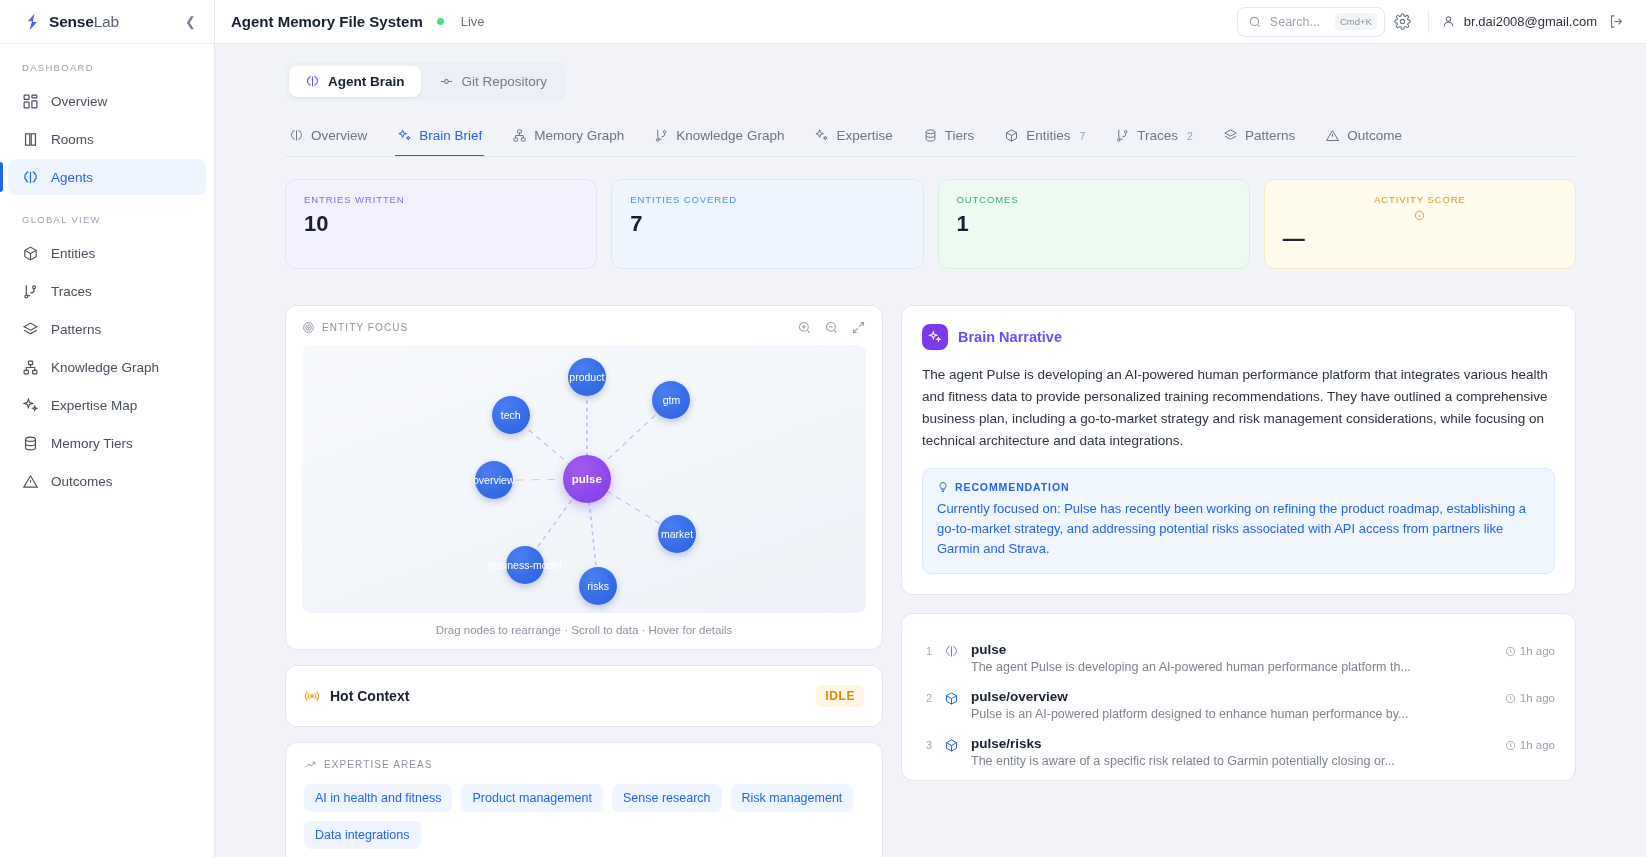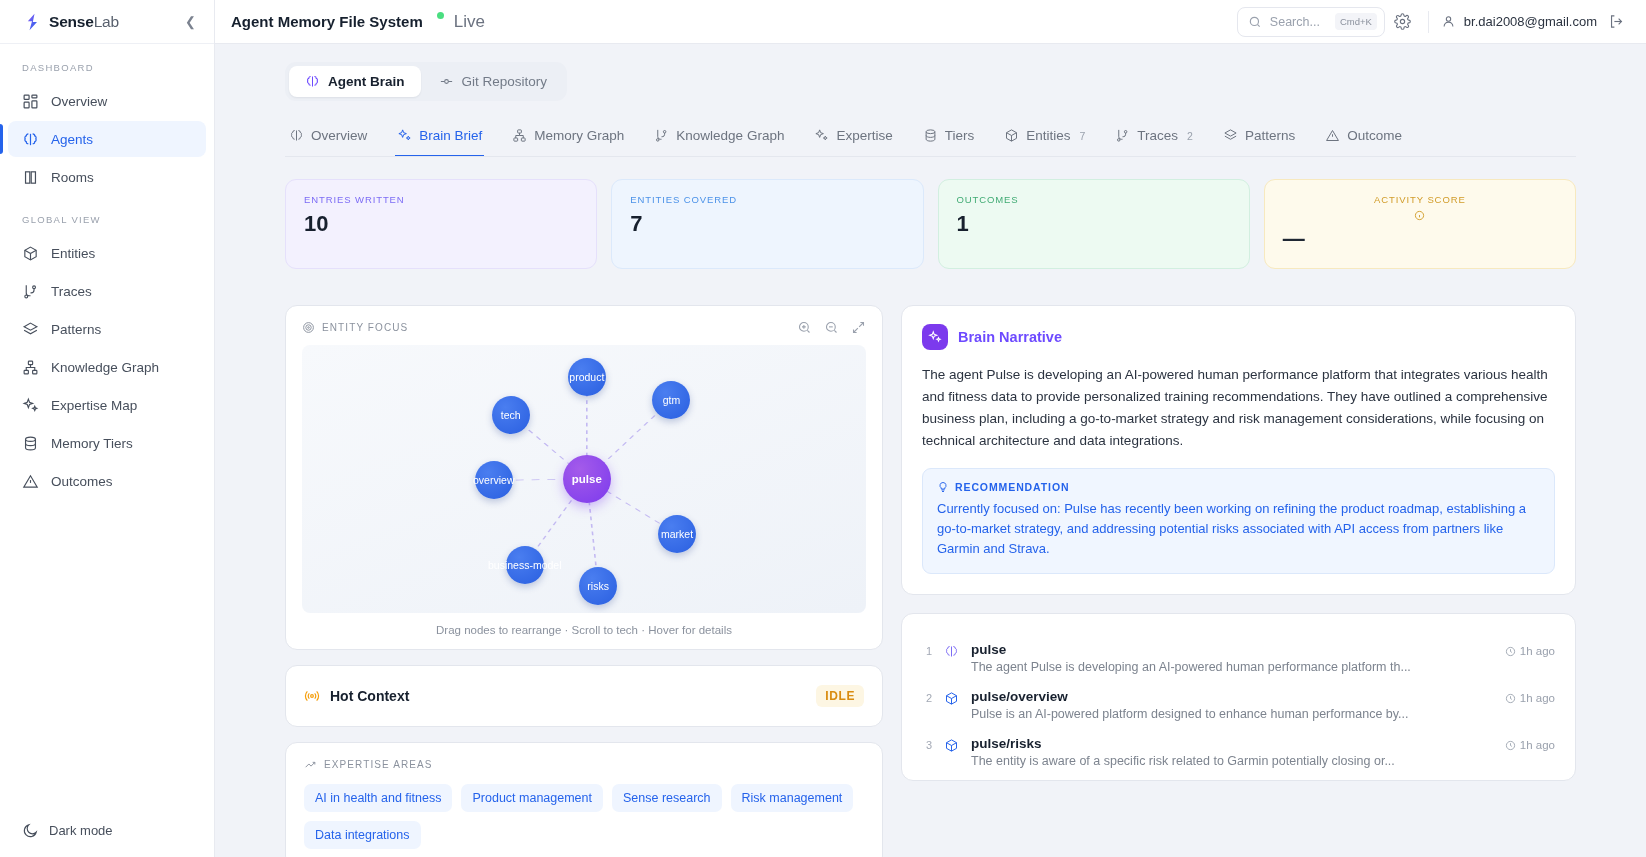--- a/index.html
+++ b/index.html
@@ -56,21 +56,21 @@
     font-size: 13px; color: #474f5c; cursor: pointer;
   }
 
   
   .main { flex: 1; display: flex; flex-direction: column; min-width: 0; background: #f1f3f8; }
   .topbar {
     height: 44px; background: #fff; border-bottom: 1px solid #e8eaf0;
     display: flex; align-items: center; padding: 0 14px 0 16px; flex: 0 0 44px;
   }
   .page-title { font-size: 15px; font-weight: bold; color: #16202e; }
-  .live { display: flex; align-items: flex-start; gap: 10px; margin-left: 14px; font-size: 17px; color: #6b7280; }
+  .live { display: flex; align-items: center; gap: 17px; margin-left: 14px; font-size: 13px; color: #6b7280; }
   .live-dot { width: 7px; height: 7px; border-radius: 50%; background: #4ade80; }
   .topbar-right { margin-left: auto; display: flex; align-items: center; gap: 2px; }
   .search-box {
     display: flex; align-items: center; gap: 8px;
     border: 1px solid #e5e7ee; border-radius: 8px;
     height: 30px; padding: 0 7px 0 10px; min-width: 148px;
     background: #fff; cursor: text;
   }
   .search-ph { font-size: 12.5px; color: #9aa1ad; flex: 1; }
   .kbd {
@@ -249,35 +249,35 @@
     <div class="sb-section">DASHBOARD</div>
     <div class="sb-item">
       <svg width="17" height="17" viewBox="0 0 24 24" fill="none" stroke="currentColor" stroke-width="1.7">
         <rect x="3" y="3" width="7" height="6" rx="1"></rect>
           <rect x="14" y="3" width="7" height="4" rx="1"></rect>
         <rect x="3" y="13" width="7" height="8" rx="1"></rect>
           <rect x="14" y="11" width="7" height="10" rx="1"></rect>
       </svg>
       <span>Overview</span>
     </div>
+    <div class="sb-item">
+      <svg width="17" height="17" viewBox="0 0 24 24" fill="none" stroke="currentColor" stroke-width="1.7">
+        <rect x="5" y="4" width="6" height="16"></rect>
+          <rect x="13" y="4" width="6" height="16"></rect>
+      </svg>
+      <span>Rooms</span>
+    </div>
     <div class="sb-item active">
       <svg width="17" height="17" viewBox="0 0 24 24" fill="none" stroke="currentColor" stroke-width="1.7">
         <path d="M12 4v16"></path>
           <path d="M9 4a3 3 0 0 0-3 3 2.6 2.6 0 0 0-1.5 4A2.6 2.6 0 0 0 6 15a3 3 0 0 0 3 3"></path>
         <path d="M15 4a3 3 0 0 1 3 3 2.6 2.6 0 0 1 1.5 4A2.6 2.6 0 0 1 18 15a3 3 0 0 1-3 3"></path>
       </svg>
       <span>Agents</span>
     </div>
-    <div class="sb-item">
-      <svg width="17" height="17" viewBox="0 0 24 24" fill="none" stroke="currentColor" stroke-width="1.7">
-        <rect x="5" y="4" width="6" height="16"></rect>
-          <rect x="13" y="4" width="6" height="16"></rect>
-      </svg>
-      <span>Rooms</span>
-    </div>
 
     <div class="sb-section">GLOBAL VIEW</div>
     <div class="sb-item">
       <svg width="17" height="17" viewBox="0 0 24 24" fill="none" stroke="currentColor" stroke-width="1.6">
         <path d="M12 3l8 4.5v9L12 21l-8-4.5v-9z"></path>
           <path d="M12 12v9"></path>
           <path d="M12 12l8-4.5M12 12L4 7.5"></path>
       </svg>
       <span>Entities</span>
     </div>
@@ -323,26 +323,20 @@
     </div>
     <div class="sb-item">
       <svg width="17" height="17" viewBox="0 0 24 24" fill="none" stroke="currentColor" stroke-width="1.6">
         <path d="M12 4L2.5 20h19z"></path>
           <path d="M12 10v4"></path>
           <path d="M12 17h.01"></path>
       </svg>
       <span>Outcomes</span>
     </div>
 
-    <div class="sb-foot">
-      <svg width="17" height="17" viewBox="0 0 24 24" fill="none" stroke="currentColor" stroke-width="1.6">
-        <path d="M20 14.5A8.5 8.5 0 1 1 9.5 4a7 7 0 0 0 10.5 10.5z"></path>
-      </svg>
-      <span>Dark mode</span>
-    </div>
   </aside>
 
   <div class="main">
     <div class="topbar">
       <div class="page-title">Agent Memory File System</div>
       <div class="live">
         <span class="live-dot"></span>
         <span>Live</span>
       </div>
       <div class="topbar-right">
@@ -583,21 +577,21 @@
                 <div class="node blue" style="left:66.5%;top:70.5%">
                   <span>market</span>
                 </div>
                 <div class="node blue" style="left:39.5%;top:82%">
                   <span>business-model</span>
                 </div>
                 <div class="node blue" style="left:52.5%;top:90%">
                   <span>risks</span>
                 </div>
               </div>
-              <div class="graph-hint">Drag nodes to rearrange · Scroll to tech · Hover for details</div>
+              <div class="graph-hint">Drag nodes to rearrange · Scroll to data · Hover for details</div>
             </div>
 
             <div class="card hot">
               <svg width="16" height="16" viewBox="0 0 24 24" fill="none" stroke="#f59e0b" stroke-width="1.8">
                 <circle cx="12" cy="12" r="2"></circle>
                 <path d="M8 8a5.6 5.6 0 0 0 0 8M16 8a5.6 5.6 0 0 1 0 8"></path>
                 <path d="M5 5a10 10 0 0 0 0 14M19 5a10 10 0 0 1 0 14"></path>
               </svg>
               <div class="hot-title">Hot Context</div>
               <div class="badge-idle">IDLE</div>

